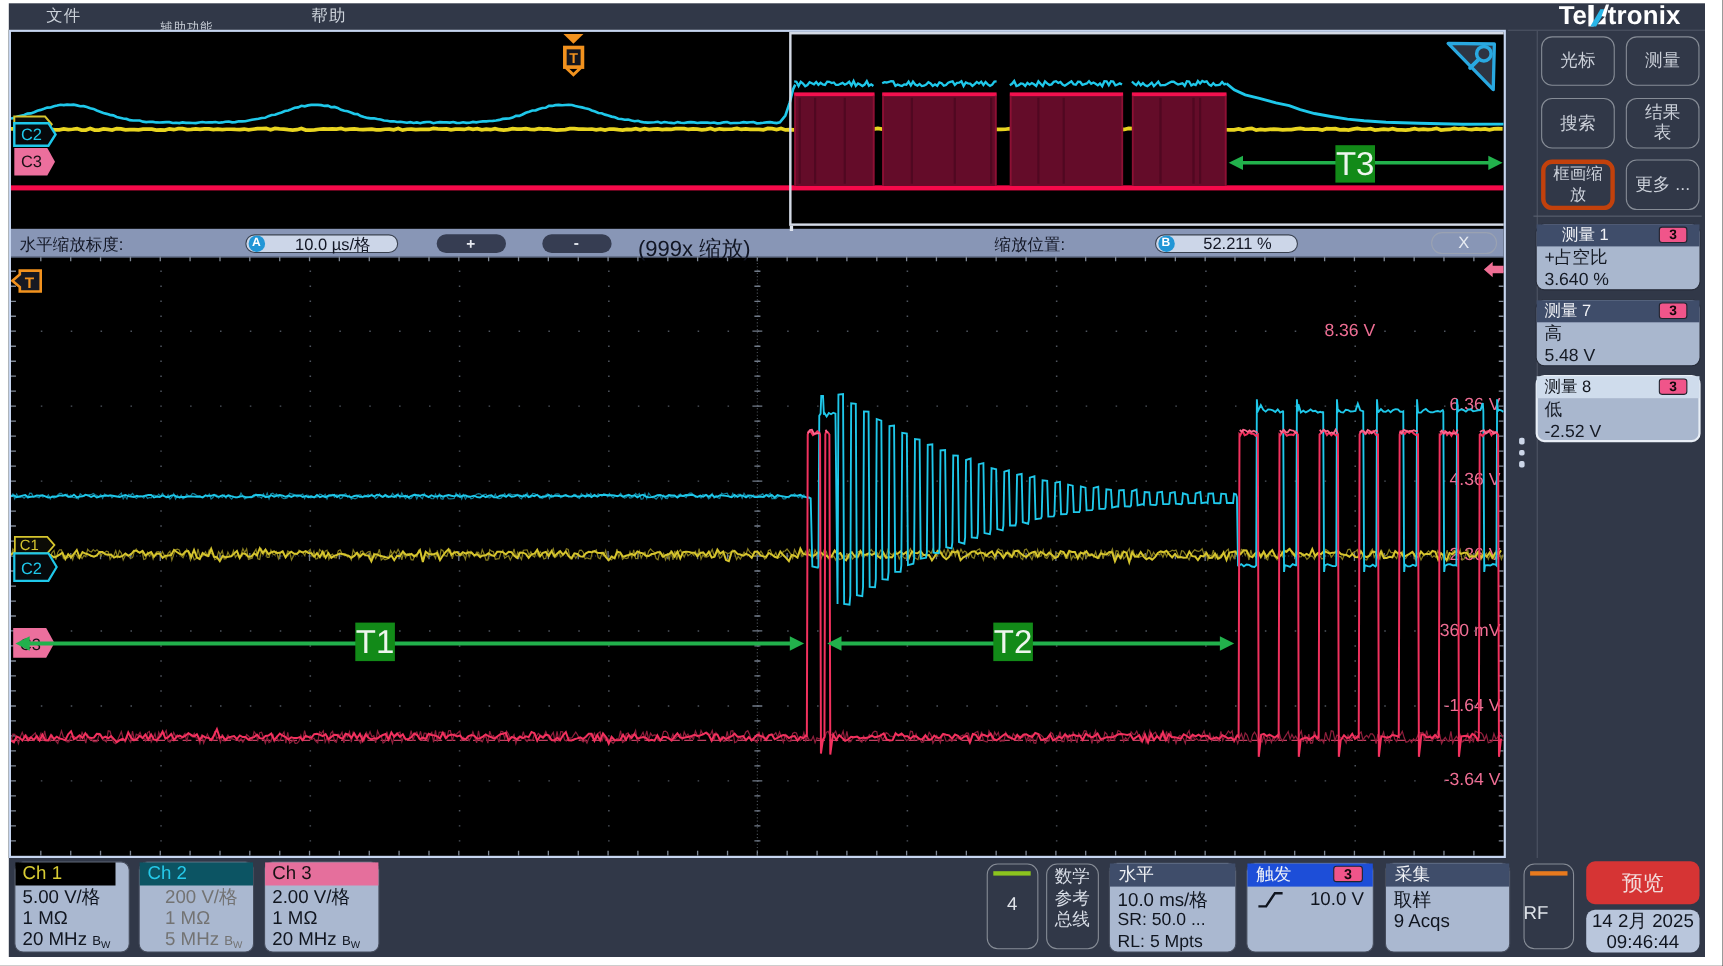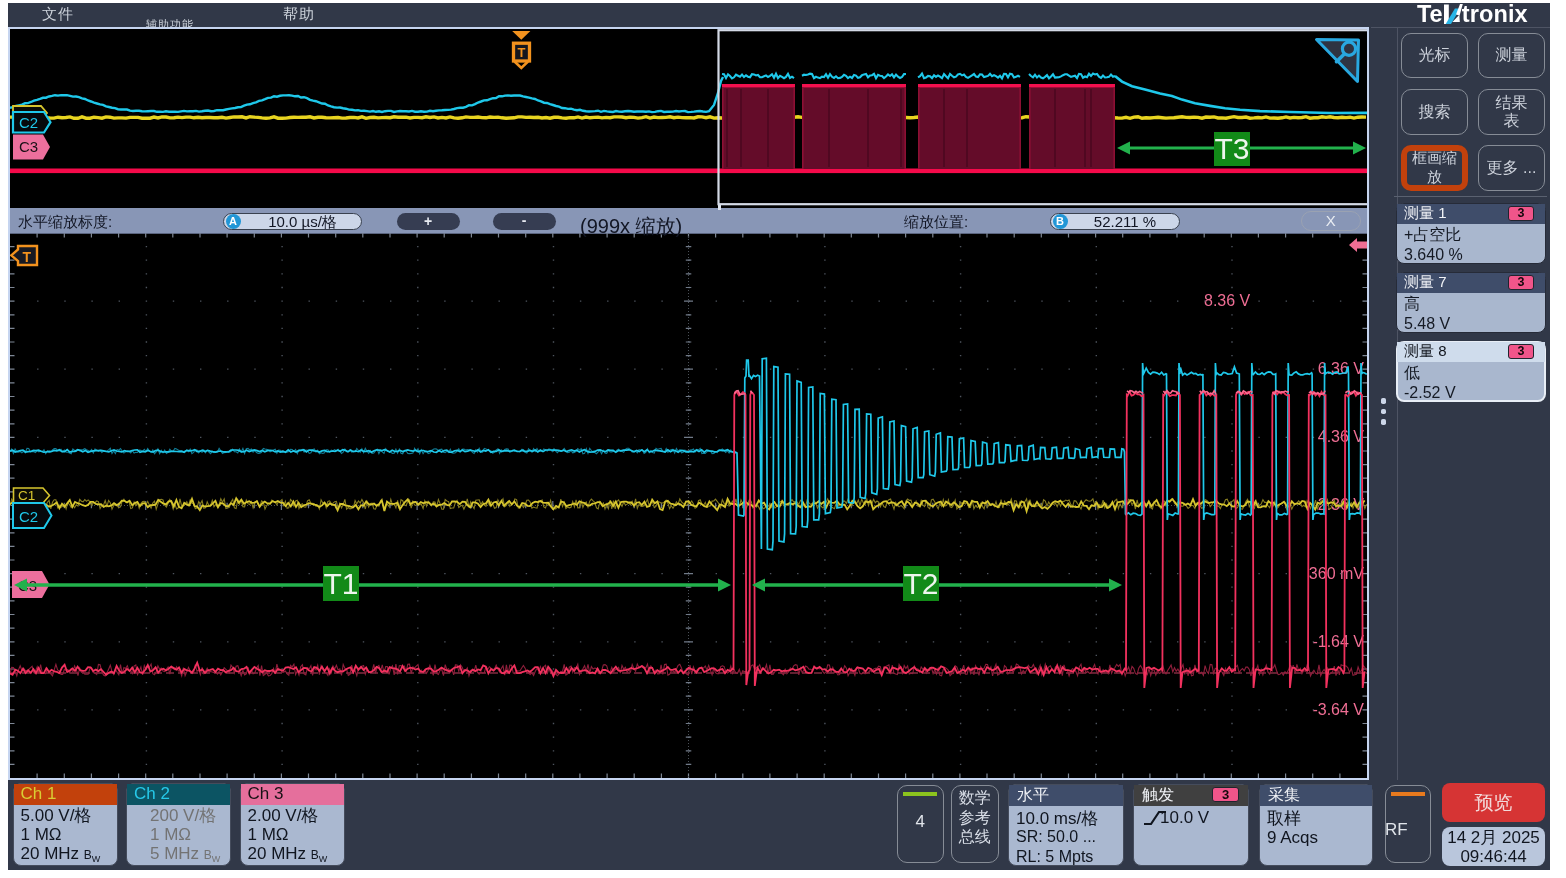--- a/index.html
+++ b/index.html
@@ -134,63 +134,63 @@
     <rect x="27" y="2.5" width="4.8" height="19.5" fill="#fff"></rect>
     <polygon points="28.7,22 34,22 43.2,6.5 37.9,6.5" fill="#29b6e8"></polygon>
     <polygon points="35.4,20 42.4,12.8 42.8,20" fill="#fff"></polygon>
     <polygon points="43,2 45.8,2 42.6,13.5 39,12.5" fill="#fff"></polygon>
     <text x="44.7" y="20" font-size="23.5" font-weight="bold" fill="#fff" font-family="Liberation Sans" textLength="66">tronix</text>
   </svg>
 <div style="position:absolute;border:1px solid #868c96;border-radius:10px;color:#ccd1da;display:flex;align-items:center;justify-content:center;text-align:center;left:1401px;top:33px;width:67px;height:45px;font-size:16px">光标</div>
 <div style="position:absolute;border:1px solid #868c96;border-radius:10px;color:#ccd1da;display:flex;align-items:center;justify-content:center;text-align:center;left:1478px;top:33px;width:67px;height:45px;font-size:16px">测量</div>
 <div style="position:absolute;border:1px solid #868c96;border-radius:10px;color:#ccd1da;display:flex;align-items:center;justify-content:center;text-align:center;left:1401px;top:89px;width:67px;height:46px;font-size:16px">搜索</div>
 <div style="position:absolute;border:1px solid #868c96;border-radius:10px;color:#ccd1da;display:flex;align-items:center;justify-content:center;text-align:center;left:1478px;top:89px;width:67px;height:46px;font-size:16px;line-height:18px">结果<br>表</div>
-<div style="position:absolute;border:6px solid #c2410c;border-radius:10px;color:#ccd1da;display:flex;align-items:center;justify-content:center;text-align:center;left:1401px;top:145px;width:67px;height:46px;font-size:15px">框画缩放</div>
+<div style="position:absolute;border:4px solid #c2410c;border-radius:10px;color:#ccd1da;display:flex;align-items:center;justify-content:center;text-align:center;left:1401px;top:145px;width:67px;height:46px;font-size:15px">框画缩放</div>
 <div style="position:absolute;border:1px solid #868c96;border-radius:10px;color:#ccd1da;display:flex;align-items:center;justify-content:center;text-align:center;left:1478px;top:145px;width:67px;height:46px;font-size:16px">更多 ...</div>
 <div style="position:absolute;left:1394px;top:196px;width:153px;height:1px;background:#5a6170"></div>
 <div style="position:absolute;left:1396px;top:203px;width:150px;height:61px;border:1px solid #262b38;border-radius:8px;overflow:hidden;background:#a9b7ce"></div>
-<div style="position:absolute;left:1397px;top:204px;width:148px;height:19.5px;background:#3f4d6a;color:#f0f2f6;font-size:15px;padding-left:7px">测量 1</div>
+<div style="position:absolute;left:1397px;top:204px;width:148px;height:19.5px;background:#3f4d6a;color:#f0f2f6;font-size:15px;padding-left:23px">测量 1</div>
 <div style="position:absolute;left:1508px;top:206px;width:26px;height:14.5px;background:#f0558a;border:1px solid #20242e;border-radius:3px;color:#14080c;font-size:12.5px;font-weight:bold;text-align:center;line-height:13px">3</div>
 <div style="position:absolute;left:1404px;top:225px;font-size:16px;color:#151a24;line-height:19.5px">+占空比<br>3.640 %</div>
 <div style="position:absolute;left:1396px;top:272px;width:150px;height:61px;border:1px solid #262b38;border-radius:8px;overflow:hidden;background:#a9b7ce"></div>
 <div style="position:absolute;left:1397px;top:273px;width:148px;height:19.5px;background:#3f4d6a;color:#f0f2f6;font-size:15px;padding-left:7px">测量 7</div>
 <div style="position:absolute;left:1508px;top:275px;width:26px;height:14.5px;background:#f0558a;border:1px solid #20242e;border-radius:3px;color:#14080c;font-size:12.5px;font-weight:bold;text-align:center;line-height:13px">3</div>
 <div style="position:absolute;left:1404px;top:294px;font-size:16px;color:#151a24;line-height:19.5px">高<br>5.48 V</div>
 <div style="position:absolute;left:1396px;top:341px;width:150px;height:61px;border:2px solid #e8eef6;border-radius:8px;overflow:hidden;background:#a9b7ce"></div>
 <div style="position:absolute;left:1397px;top:342px;width:148px;height:19.5px;background:#cfdcec;color:#10141c;font-size:15px;padding-left:7px">测量 8</div>
 <div style="position:absolute;left:1508px;top:344px;width:26px;height:14.5px;background:#f0558a;border:1px solid #20242e;border-radius:3px;color:#14080c;font-size:12.5px;font-weight:bold;text-align:center;line-height:13px">3</div>
 <div style="position:absolute;left:1404px;top:363px;font-size:16px;color:#151a24;line-height:19.5px">低<br>-2.52 V</div>
 <div style="position:absolute;left:1380.5px;top:398.0px;width:5.5px;height:5.5px;border-radius:1.8px;background:#ccd6e8"></div>
 <div style="position:absolute;left:1380.5px;top:408.7px;width:5.5px;height:5.5px;border-radius:1.8px;background:#ccd6e8"></div>
 <div style="position:absolute;left:1380.5px;top:419.4px;width:5.5px;height:5.5px;border-radius:1.8px;background:#ccd6e8"></div>
 <div style="position:absolute;left:12.5px;top:783px;width:105px;height:83px;border-radius:8px;overflow:hidden;border:1px solid #454c5c;background:#aab8d0"></div>
-<div style="position:absolute;left:13.5px;top:784px;width:103px;height:21px;background:#c2410c;color:#d9cd34;font-size:17px;padding-left:7px">Ch 1</div>
+<div style="position:absolute;left:13.5px;top:784px;width:91px;height:21px;background:#000000;color:#d9cd34;font-size:17px;padding-left:7px">Ch 1</div>
 <div style="position:absolute;left:20.5px;top:806px;font-size:17px;color:#10151f;line-height:19px;white-space:nowrap">5.00 V/格<br>1 MΩ<br>20 MHz <span style="font-size:12px">B</span><span style="font-size:9px;vertical-align:-3px">W</span></div>
 <div style="position:absolute;left:126px;top:783px;width:105px;height:83px;border-radius:8px;overflow:hidden;border:1px solid #454c5c;background:#aab8d0"></div>
 <div style="position:absolute;left:127px;top:784px;width:103px;height:21px;background:#0c5463;color:#26c9e9;font-size:17px;padding-left:7px">Ch 2</div>
 <div style="position:absolute;left:150px;top:806px;font-size:17px;color:#737373;line-height:19px;white-space:nowrap">200 V/格<br>1 MΩ<br>5 MHz <span style="font-size:12px">B</span><span style="font-size:9px;vertical-align:-3px">W</span></div>
 <div style="position:absolute;left:239.5px;top:783px;width:105px;height:83px;border-radius:8px;overflow:hidden;border:1px solid #454c5c;background:#aab8d0"></div>
 <div style="position:absolute;left:240.5px;top:784px;width:103px;height:21px;background:#e56f9c;color:#181215;font-size:17px;padding-left:7px">Ch 3</div>
 <div style="position:absolute;left:247.5px;top:806px;font-size:17px;color:#10151f;line-height:19px;white-space:nowrap">2.00 V/格<br>1 MΩ<br>20 MHz <span style="font-size:12px">B</span><span style="font-size:9px;vertical-align:-3px">W</span></div>
 <div style="position:absolute;left:897px;top:785px;width:46.5px;height:78px;border:1px solid #868c96;border-radius:10px"></div>
 <div style="position:absolute;left:903px;top:792px;width:34px;height:3.5px;background:#8cc41e"></div>
 <div style="position:absolute;left:897px;top:812px;width:46.5px;text-align:center;font-size:17px;color:#e0e4ea">4</div>
 <div style="position:absolute;left:951px;top:785px;width:47.5px;height:78px;border:1px solid #868c96;border-radius:10px;color:#d8dde6;font-size:16px;line-height:19.5px;text-align:center;padding-top:2px">数学<br>参考<br>总线</div>
 <div style="position:absolute;left:1008px;top:784px;width:116px;height:82px;border-radius:8px;overflow:hidden;border:1px solid #454c5c;background:#aab8d0"></div>
 <div style="position:absolute;left:1009px;top:785px;width:114px;height:21px;background:#3f4d6a;color:#f0f2f6;font-size:16px;padding-left:8px">水平</div>
 <div style="position:absolute;left:1016px;top:807px;font-size:17px;color:#10151f">10.0 ms/格</div>
 <div style="position:absolute;left:1016px;top:828px;font-size:16px;color:#10151f">SR: 50.0 ...</div>
 <div style="position:absolute;left:1016px;top:848px;font-size:16px;color:#10151f">RL: 5 Mpts</div>
 <div style="position:absolute;left:1133px;top:784px;width:116px;height:82px;border-radius:8px;overflow:hidden;border:1px solid #454c5c;background:#aab8d0"></div>
-<div style="position:absolute;left:1134px;top:785px;width:114px;height:21px;background:#404040;color:#f0f2f6;font-size:16px;padding-left:8px">触发</div>
+<div style="position:absolute;left:1134px;top:785px;width:114px;height:21px;background:#1d4ed8;color:#f0f2f6;font-size:16px;padding-left:8px">触发</div>
 <div style="position:absolute;left:1212px;top:787px;width:27px;height:15px;background:#f0558a;border:1px solid #20242e;border-radius:3px;color:#14080c;font-size:13px;font-weight:bold;text-align:center;line-height:14px">3</div>
 <svg style="position:absolute;left:1143px;top:810px" width="24" height="16" viewBox="0 0 24 16">
     <path d="M1 14 H8 L16 2 H23" stroke="#10151f" stroke-width="2.2" fill="none"></path>
   </svg>
-<div style="position:absolute;left:1160px;top:808px;width:80px;text-align:left;font-size:17px;color:#10151f">10.0 V</div>
+<div style="position:absolute;left:1160px;top:808px;width:80px;text-align:right;font-size:17px;color:#10151f">10.0 V</div>
 <div style="position:absolute;left:1259px;top:784px;width:114px;height:82px;border-radius:8px;overflow:hidden;border:1px solid #454c5c;background:#aab8d0"></div>
 <div style="position:absolute;left:1260px;top:785px;width:112px;height:21px;background:#3f4d6a;color:#f0f2f6;font-size:16px;padding-left:8px">采集</div>
 <div style="position:absolute;left:1267px;top:807px;font-size:17px;color:#10151f">取样</div>
 <div style="position:absolute;left:1267px;top:828px;font-size:17px;color:#10151f">9 Acqs</div>
 <div style="position:absolute;left:1385px;top:785px;width:46px;height:78px;border:1px solid #868c96;border-radius:10px"></div>
 <div style="position:absolute;left:1391px;top:792px;width:34px;height:3.5px;background:#e87a1e"></div>
 <div style="position:absolute;left:1385px;top:820px;width:46px;font-size:17px;color:#e0e4ea">RF</div>
 <div style="position:absolute;left:1442px;top:783px;width:103px;height:39px;background:#d63434;border-radius:8px;color:#f2dada;font-size:19px;display:flex;align-items:center;justify-content:center">预览</div>
 <div style="position:absolute;left:1442px;top:827px;width:103px;height:39px;background:#b9c6dc;border-radius:8px;color:#10151f;font-size:17px;text-align:center;line-height:19px;padding-top:1px">14 2月 2025<br>09:46:44</div>
 </body></html>

